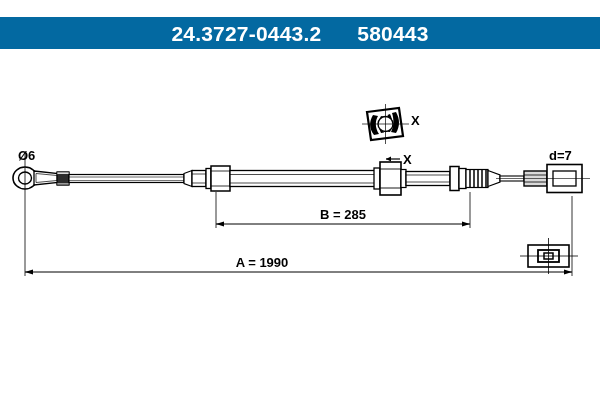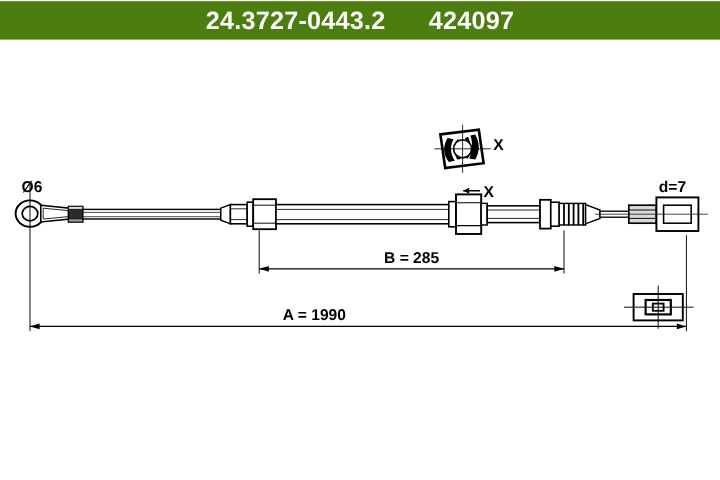--- a/index.html
+++ b/index.html
@@ -16,24 +16,24 @@
   }
   #page {
     position: relative;
     width: 600px;
     height: 400px;
     background: #ffffff;
   }
   #header-bar {
     position: absolute;
     left: 0;
-    top: 1px;
+    top: 17px;
     width: 600px;
     height: 32px;
-    background: #4d7c0f;
+    background: #0369a1;
     display: flex;
     align-items: center;
     justify-content: center;
     gap: 36px;
   }
   .header-text {
     color: #ffffff;
     font-family: "Liberation Sans", sans-serif;
     font-weight: bold;
     font-size: 21px;
@@ -54,21 +54,21 @@
     fill: #000000;
   }
 </style>
 </head>
 <body>
 
 <div id="page">
 
   <div id="header-bar">
     <span class="header-text">24.3727-0443.2</span>
-    <span class="header-text">424097</span>
+    <span class="header-text">580443</span>
   </div>
 
   <svg id="drawing" viewBox="0 0 600 368" xmlns="http://www.w3.org/2000/svg">
 
     <g>
       <ellipse cx="25" cy="146" rx="12" ry="11" fill="none" stroke="#000" stroke-width="1.6"></ellipse>
       <ellipse cx="25" cy="146" rx="6.5" ry="6" fill="#ffffff" stroke="#000" stroke-width="1.4"></ellipse>
     </g>
 
     <g>

